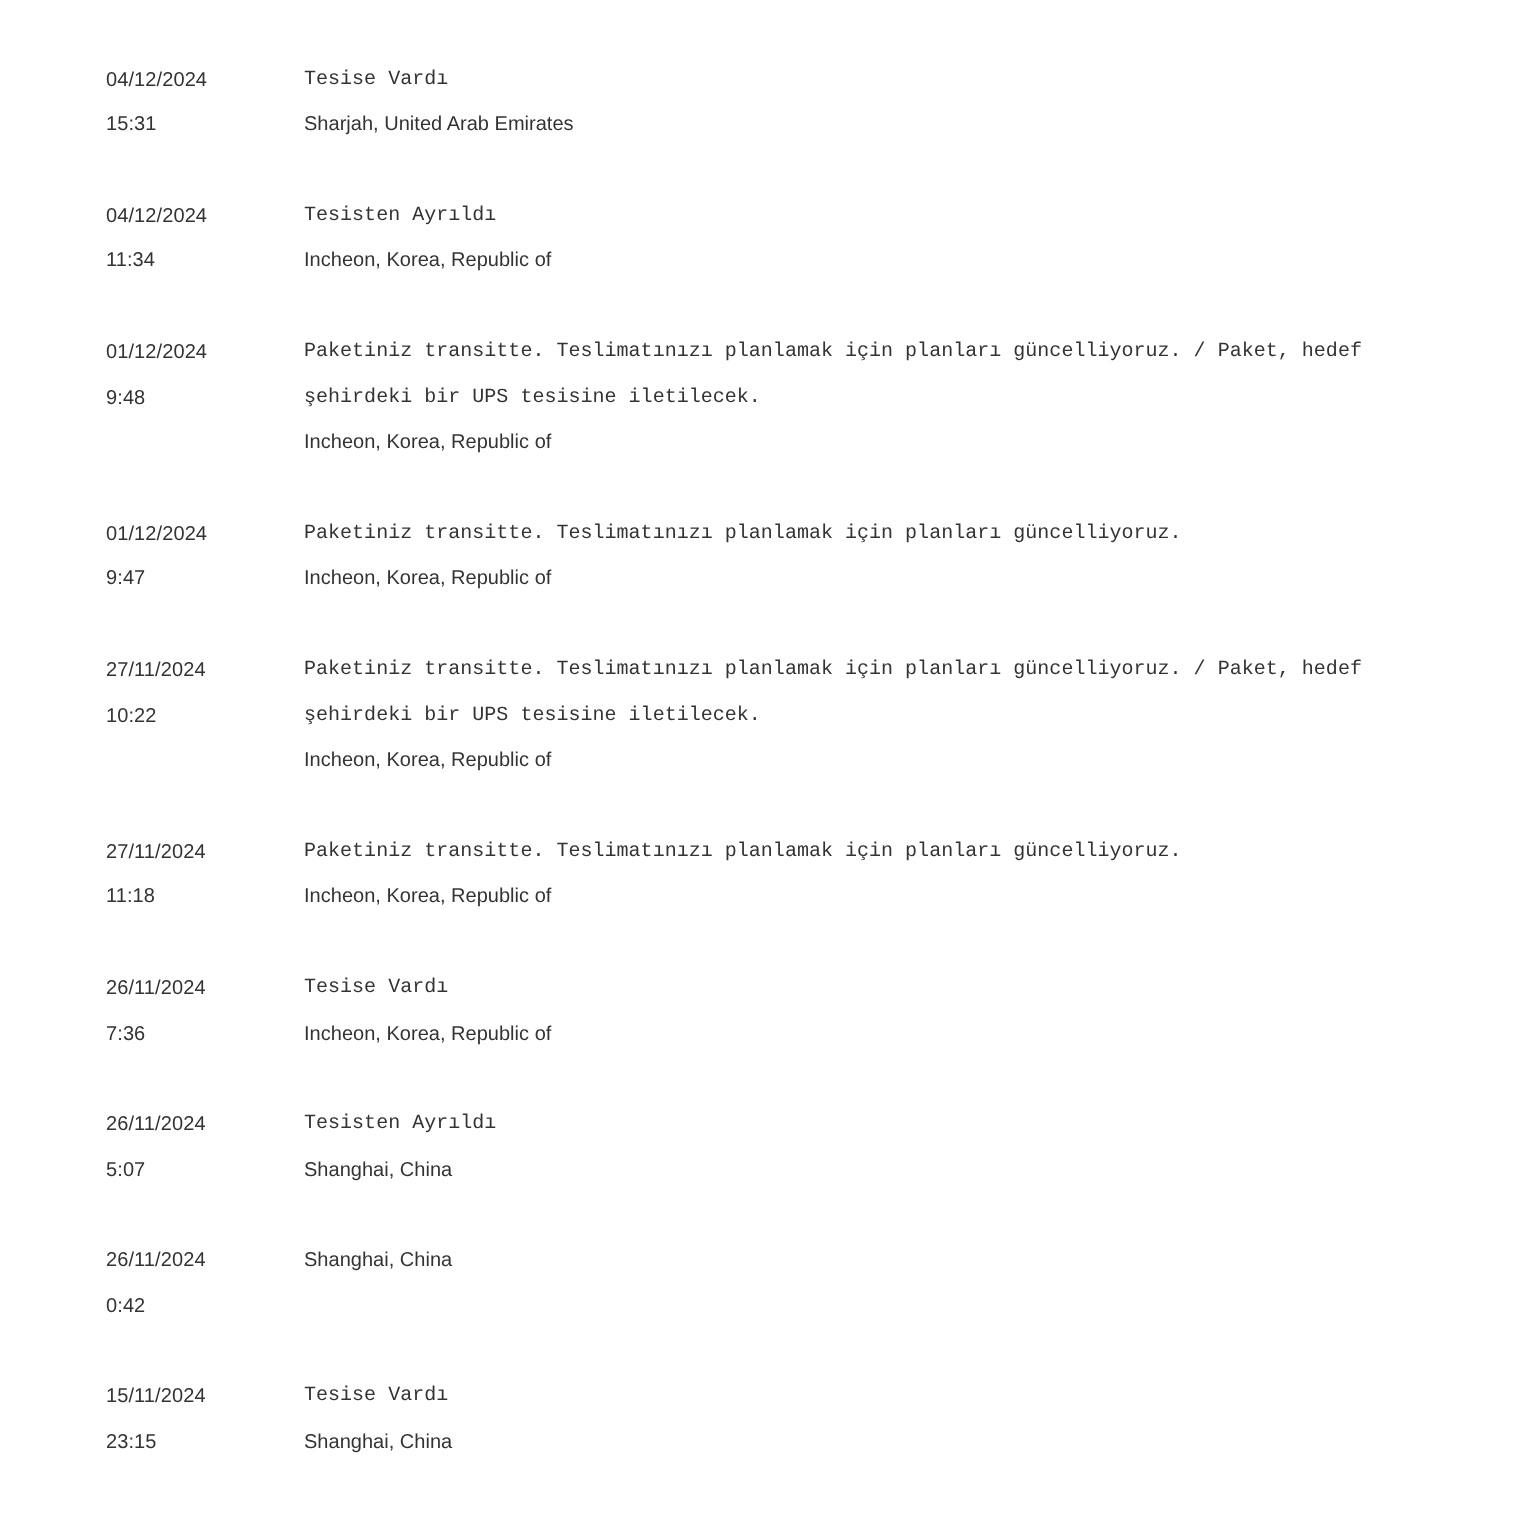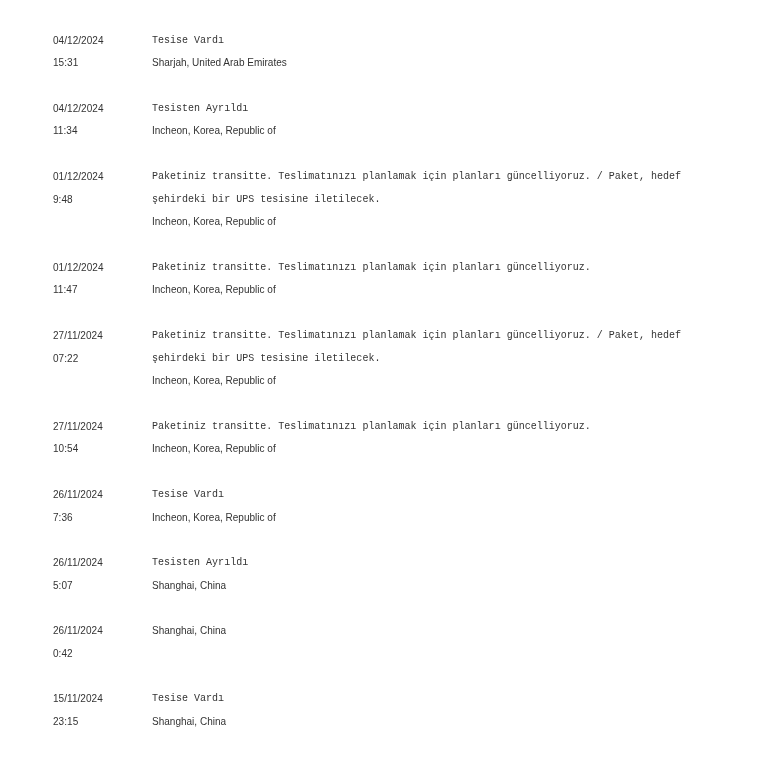--- a/index.html
+++ b/index.html
@@ -98,41 +98,41 @@
         <div class="entry-time">9:48</div>
       </div>
       <div class="entry-detail">
         <div class="entry-status">Paketiniz transitte. Teslimatınızı planlamak için planları güncelliyoruz. / Paket, hedef şehirdeki bir UPS tesisine iletilecek.</div>
         <div class="entry-location">Incheon, Korea, Republic of</div>
       </div>
     </div>
     <div class="tracking-entry">
       <div class="entry-when">
         <div class="entry-date">01/12/2024</div>
-        <div class="entry-time">11:47</div>
+        <div class="entry-time">9:47</div>
       </div>
       <div class="entry-detail">
         <div class="entry-status">Paketiniz transitte. Teslimatınızı planlamak için planları güncelliyoruz.</div>
         <div class="entry-location">Incheon, Korea, Republic of</div>
       </div>
     </div>
     <div class="tracking-entry">
       <div class="entry-when">
         <div class="entry-date">27/11/2024</div>
-        <div class="entry-time">07:22</div>
+        <div class="entry-time">10:22</div>
       </div>
       <div class="entry-detail">
         <div class="entry-status">Paketiniz transitte. Teslimatınızı planlamak için planları güncelliyoruz. / Paket, hedef şehirdeki bir UPS tesisine iletilecek.</div>
         <div class="entry-location">Incheon, Korea, Republic of</div>
       </div>
     </div>
     <div class="tracking-entry">
       <div class="entry-when">
         <div class="entry-date">27/11/2024</div>
-        <div class="entry-time">10:54</div>
+        <div class="entry-time">11:18</div>
       </div>
       <div class="entry-detail">
         <div class="entry-status">Paketiniz transitte. Teslimatınızı planlamak için planları güncelliyoruz.</div>
         <div class="entry-location">Incheon, Korea, Republic of</div>
       </div>
     </div>
     <div class="tracking-entry">
       <div class="entry-when">
         <div class="entry-date">26/11/2024</div>
         <div class="entry-time">7:36</div>

